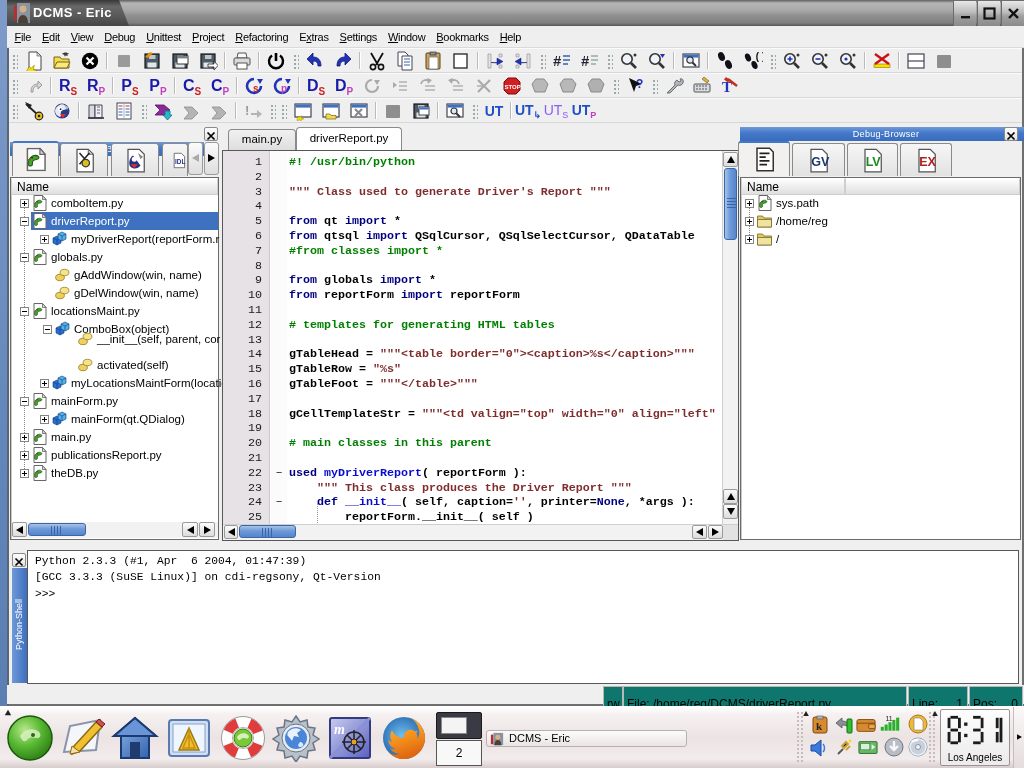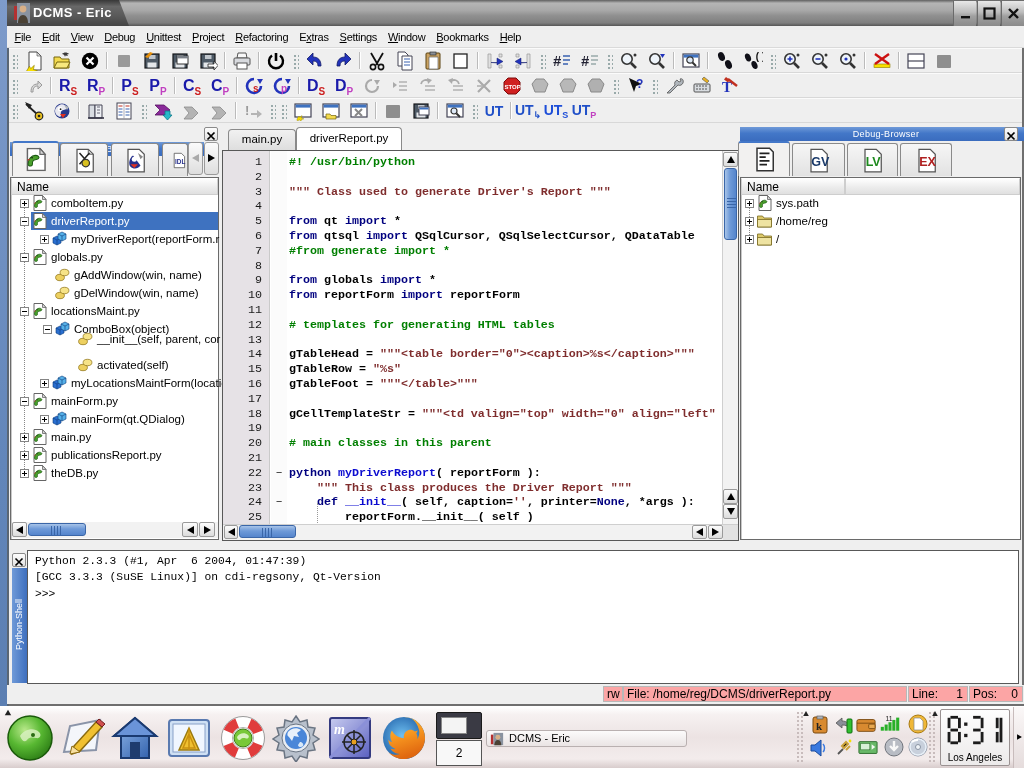--- a/index.html
+++ b/index.html
@@ -63,21 +63,21 @@
 .tl{border-top:4px solid transparent;border-bottom:4px solid transparent;border-right:7px solid #000}
 .tr2{border-top:4px solid transparent;border-bottom:4px solid transparent;border-left:7px solid #000}
 
 #shellX{position:absolute;left:5px;top:553px;width:14px;height:14px;background:linear-gradient(180deg,#fdfdfd,#e2e2e2);border:1px solid #8a8a8a;border-radius:2px}
 #shellX svg{width:10px;height:10px;margin:1px}
 #shelltab{position:absolute;left:5px;top:568px;width:15px;height:115px;background:linear-gradient(90deg,#6f9ad8,#3e6fbe);color:#fff;font-size:9px}
 #shelltab div{transform:rotate(-90deg) translate(-113px,0);transform-origin:0 0;width:113px;height:15px;text-align:center;white-space:nowrap;line-height:15px}
 #shellbox{position:absolute;left:20px;top:550px;width:992px;height:134px;background:#fff;border:1px solid #585858;font-family:Liberation Mono, monospace;font-size:11.3px;line-height:16.3px;padding:2px 0 0 7px;color:#000;white-space:pre}
 
 #status{position:absolute;left:0;bottom:2px;width:100%;height:19px;background:#efefef;font-size:12px;color:#000}
-.sbox{position:absolute;top:1px;height:16px;border:1px solid #b8b8b8;background:#fca5a5;line-height:14px;padding:0 3px;white-space:nowrap}
+.sbox{position:absolute;top:1px;height:16px;border:1px solid #b8b8b8;background:#0f766e;line-height:14px;padding:10px 3px;white-space:nowrap}
 
 #taskbar{position:absolute;left:0;top:706px;width:1024px;height:62px;border-top:1px solid #fff;background:linear-gradient(180deg,#ffffff,#f6f1f1 12%,#ece3e3 50%,#f3ecec 85%,#d8cccc)}
 .launch{position:absolute;top:7px;width:48px;height:48px}
 .tskbtn{position:absolute;left:486px;width:201px;height:17px;background:linear-gradient(180deg,#fcfbfb,#eae4e4);border:1px solid #b9b0b0;border-radius:3px;font-size:11px;line-height:14px;padding-left:22px;white-space:nowrap;color:#000}
 .tray{position:absolute;width:20px;height:20px}
 #clock{position:absolute;left:940px;top:2px;width:70px;height:57px;background:linear-gradient(180deg,#fefefe,#eceaea);border:1px solid #9a9292;border-radius:2px;text-align:center}
 #clock .city{font-size:10px;color:#000;position:absolute;bottom:2px;width:100%}
 .thndl{position:absolute;width:8px;height:52px;top:4px;background-image:radial-gradient(circle,#c8bcbc 1px,transparent 1.2px);background-size:4px 4px}
 </style></head>
 <body>
@@ -554,21 +554,21 @@
         </div>
     <div class="hdl"></div>
     <div class="ic">
           <span style="font-weight:bold;font-size:14px;color:#2050c8">UT</span>
         </div>
     <div class="sep"></div>
     <div class="ic">
           <span style="font-weight:bold;font-size:14px;color:#2050c8">UT<span style="font-size:9px;vertical-align:-3px">↳</span></span>
         </div>
     <div class="ic">
-          <span style="font-weight:bold;font-size:14px;color:#1d4ed8">UT<span style="font-size:9px;vertical-align:-3px">S</span></span>
+          <span style="font-weight:normal;font-size:14px;color:#8b5cf6">UT<span style="font-size:9px;vertical-align:-3px">S</span></span>
         </div>
     <div class="ic">
           <span style="font-weight:bold;font-size:14px;color:#2050c8">UT<span style="font-size:9px;vertical-align:-3px;color:#c040c0">P</span></span>
         </div>
   </div>
   <svg width="0" height="0" style="position:absolute">
         <defs>
     <symbol id="py" viewBox="0 0 17 16">
             <path d="M3 .5h8.5l3.5 4v11H3z" fill="#fff" stroke="#666" stroke-width="1"></path>
             <path d="M11.5 .5l3.5 4h-3.5z" fill="#d8d8d8" stroke="#666" stroke-width=".8"></path>
@@ -782,36 +782,36 @@
       <div id="fold">
             <div style="position:absolute;left:0;top:315px;width:16px;text-align:center">–</div>
             <div style="position:absolute;left:0;top:344px;width:16px;text-align:center">–</div>
           </div>
       <div id="code"><span class="cm">#! /usr/bin/python</span>
 
 <span class="st">""" Class used to generate Driver's Report """</span>
 
 <span class="kw">from</span> qt <span class="kw">import</span> *
 <span class="kw">from</span> qtsql <span class="kw">import</span> QSqlCursor, QSqlSelectCursor, QDataTable
-<span class="cm">#from generate import *</span>
+<span class="cm">#from classes import *</span>
 
 <span class="kw">from</span> globals <span class="kw">import</span> *
 <span class="kw">from</span> reportForm <span class="kw">import</span> reportForm
 
 <span class="cm"># templates for generating HTML tables</span>
 
 gTableHead = <span class="st">"""&lt;table border="0"&gt;&lt;caption&gt;%s&lt;/caption&gt;"""</span>
 gTableRow = <span class="st">"%s"</span>
 gTableFoot = <span class="st">"""&lt;/table&gt;"""</span>
 
 gCellTemplateStr = <span class="st">"""&lt;td valign="top" width="0" align="left"</span>
 
 <span class="cm"># main classes in this parent</span>
 
-<span class="kw">python</span> <span class="cn">myDriverReport</span>( reportForm ):
+<span class="kw">used</span> <span class="cn">myDriverReport</span>( reportForm ):
     <span class="st">""" This class produces the Driver Report """</span>
     <span class="kw">def</span> <span class="cn">__init__</span>( self, caption=<span class="st">''</span>, printer=<span class="kw">None</span>, *args ):
         reportForm.__init__( self )</div>
       <div class="sb" style="left:499px;top:0;width:16px;height:373px;border-left:1px solid #cfcfcf"></div>
       <div class="sbtn" style="left:500px;top:1px;width:15px;height:15px">
             <span class="tri tu"></span>
           </div>
       <div class="thumbv" style="left:501px;top:17px;height:72px">
             <i></i>
           </div>

